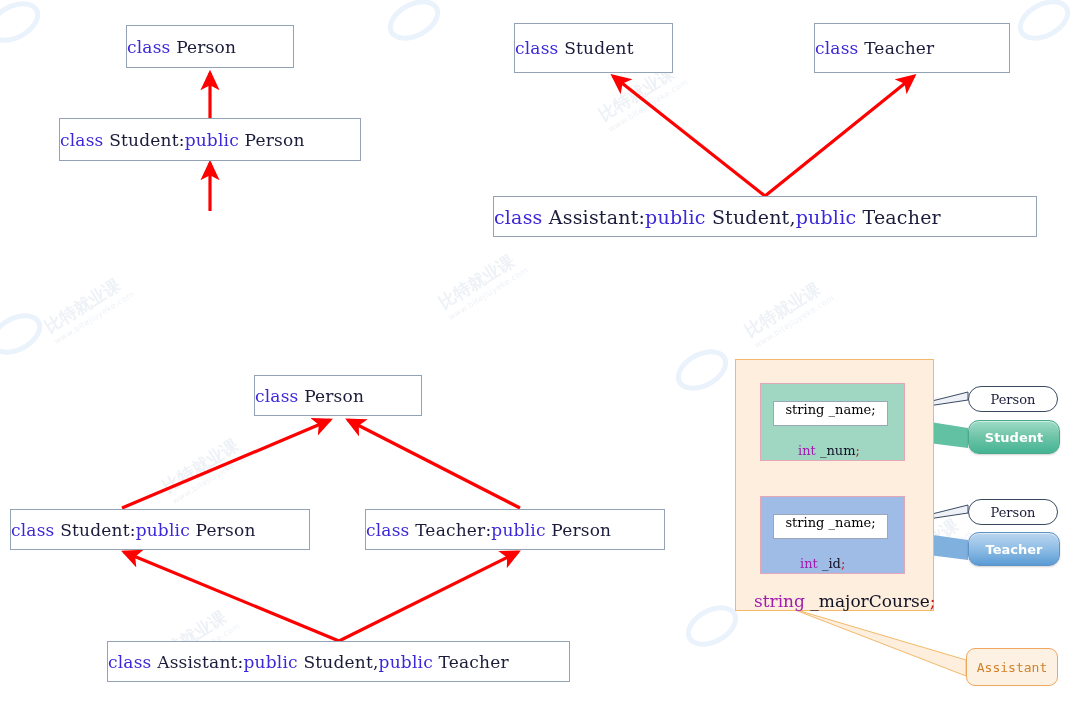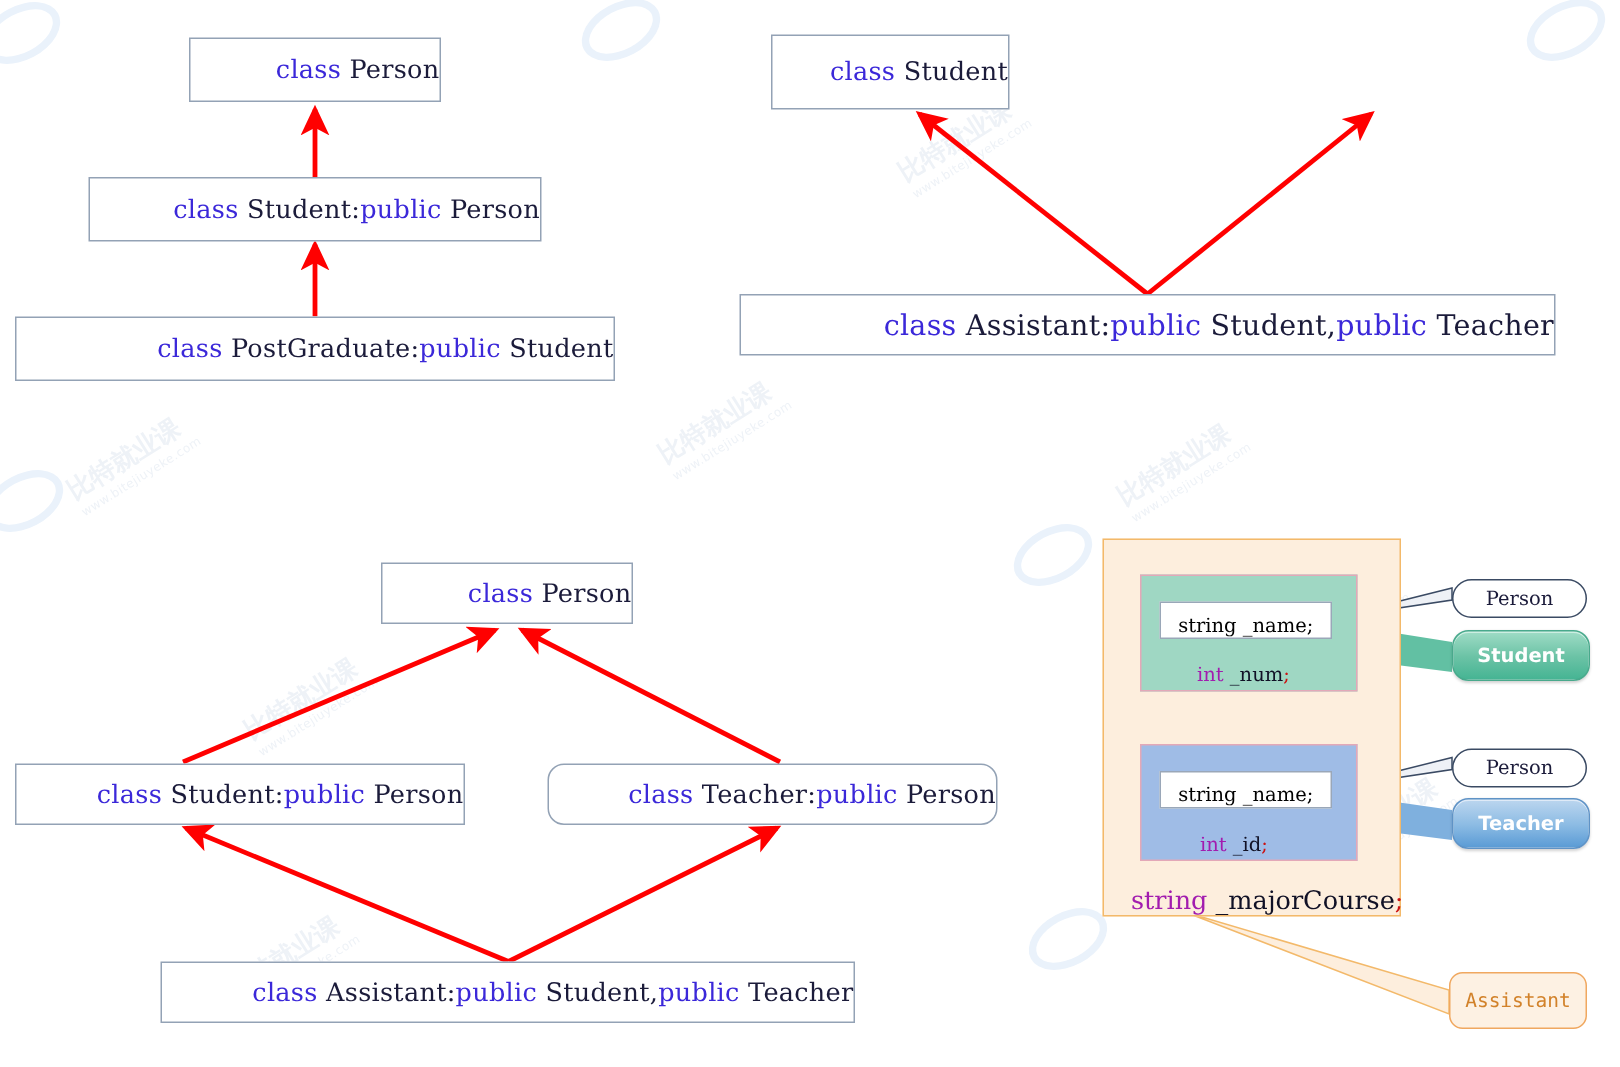--- a/index.html
+++ b/index.html
@@ -36,21 +36,21 @@
   }
 
   
   .cbox {
     position: absolute;
     box-sizing: border-box;
     border: 1px solid #93a2b5;
     background: #ffffff;
     display: flex;
     align-items: center;
-    justify-content: flex-end;
+    justify-content: flex-start;
     font-family: "DejaVu Serif", serif;
     font-size: 17px;
     letter-spacing: .2px;
     white-space: nowrap;
     color: #1b1b3a;
   }
   .cbox .kw { color: #3b28d9; }
   .cbox .id { color: #1b1b3a; }
 
   
@@ -70,21 +70,21 @@
     border: 1px solid #e3a8b8;
     display: block;
   }
   .mem-green { left: 760px; top: 383px; width: 145px; height: 78px; background: #9fd7c3; }
   .mem-blue  { left: 760px; top: 496px; width: 145px; height: 78px; background: #9fbce6; }
   .mem-field {
     position: absolute;
     box-sizing: border-box;
     background: #ffffff;
     border: 1px solid #9aa7b8;
-    display: flex; align-items: flex-end; justify-content: center;
+    display: flex; align-items: flex-start; justify-content: center;
     font-family: "DejaVu Serif", serif;
     font-size: 13px;
     white-space: nowrap;
   }
   .mf-green { left: 773px; top: 401px; width: 115px; height: 25px; }
   .mf-blue  { left: 773px; top: 514px; width: 115px; height: 25px; }
   .mem-line {
     position: absolute;
     font-family: "DejaVu Serif", serif;
     font-size: 13px;
@@ -218,42 +218,42 @@
   </svg>
 
   <div class="cbox" style="left:126px; top:25px; width:168px; height:43px;">
     <span><span class="kw">class</span><span class="id"> Person</span></span>
   </div>
 
   <div class="cbox" style="left:59px; top:118px; width:302px; height:43px;">
     <span><span class="kw">class</span><span class="id"> Student:</span><span class="kw">public</span><span class="id"> Person</span></span>
   </div>
 
-  <div class="cbox" style="left:10px; top:211px; width:400px; height:43px;">
-    <span><span class="kw">class</span><span class="id"> PostGraduate:</span><span class="kw">public</span><span class="id"> Student</span></span>
-  </div>
 
   <div class="cbox" style="left:514px; top:23px; width:159px; height:50px;">
     <span><span class="kw">class</span><span class="id"> Student</span></span>
   </div>
 
+  <div class="cbox" style="left:814px; top:23px; width:196px; height:50px;">
+    <span><span class="kw">class</span><span class="id"> Teacher</span></span>
+  </div>
 
   <div class="cbox" style="left:493px; top:196px; width:544px; height:41px; font-size:19px;">
     <span><span class="kw">class</span><span class="id"> Assistant:</span><span class="kw">public</span><span class="id"> Student,</span><span class="kw">public</span><span class="id"> Teacher</span></span>
   </div>
 
   <div class="cbox" style="left:254px; top:375px; width:168px; height:41px;">
     <span><span class="kw">class</span><span class="id"> Person</span></span>
   </div>
 
   <div class="cbox" style="left:10px; top:509px; width:300px; height:41px;">
     <span><span class="kw">class</span><span class="id"> Student:</span><span class="kw">public</span><span class="id"> Person</span></span>
   </div>
 
-  <div class="cbox" style="left:365px; top:509px; width:300px; height:41px;border-radius:11px;">
+  <div class="cbox" style="left:365px; top:509px; width:300px; height:41px;">
     <span><span class="kw">class</span><span class="id"> Teacher:</span><span class="kw">public</span><span class="id"> Person</span></span>
   </div>
 
   <div class="cbox" style="left:107px; top:641px; width:463px; height:41px;">
     <span><span class="kw">class</span><span class="id"> Assistant:</span><span class="kw">public</span><span class="id"> Student,</span><span class="kw">public</span><span class="id"> Teacher</span></span>
   </div>
 
   <div class="mem-outer"></div>
 
   <div class="mem-block mem-green"></div>

